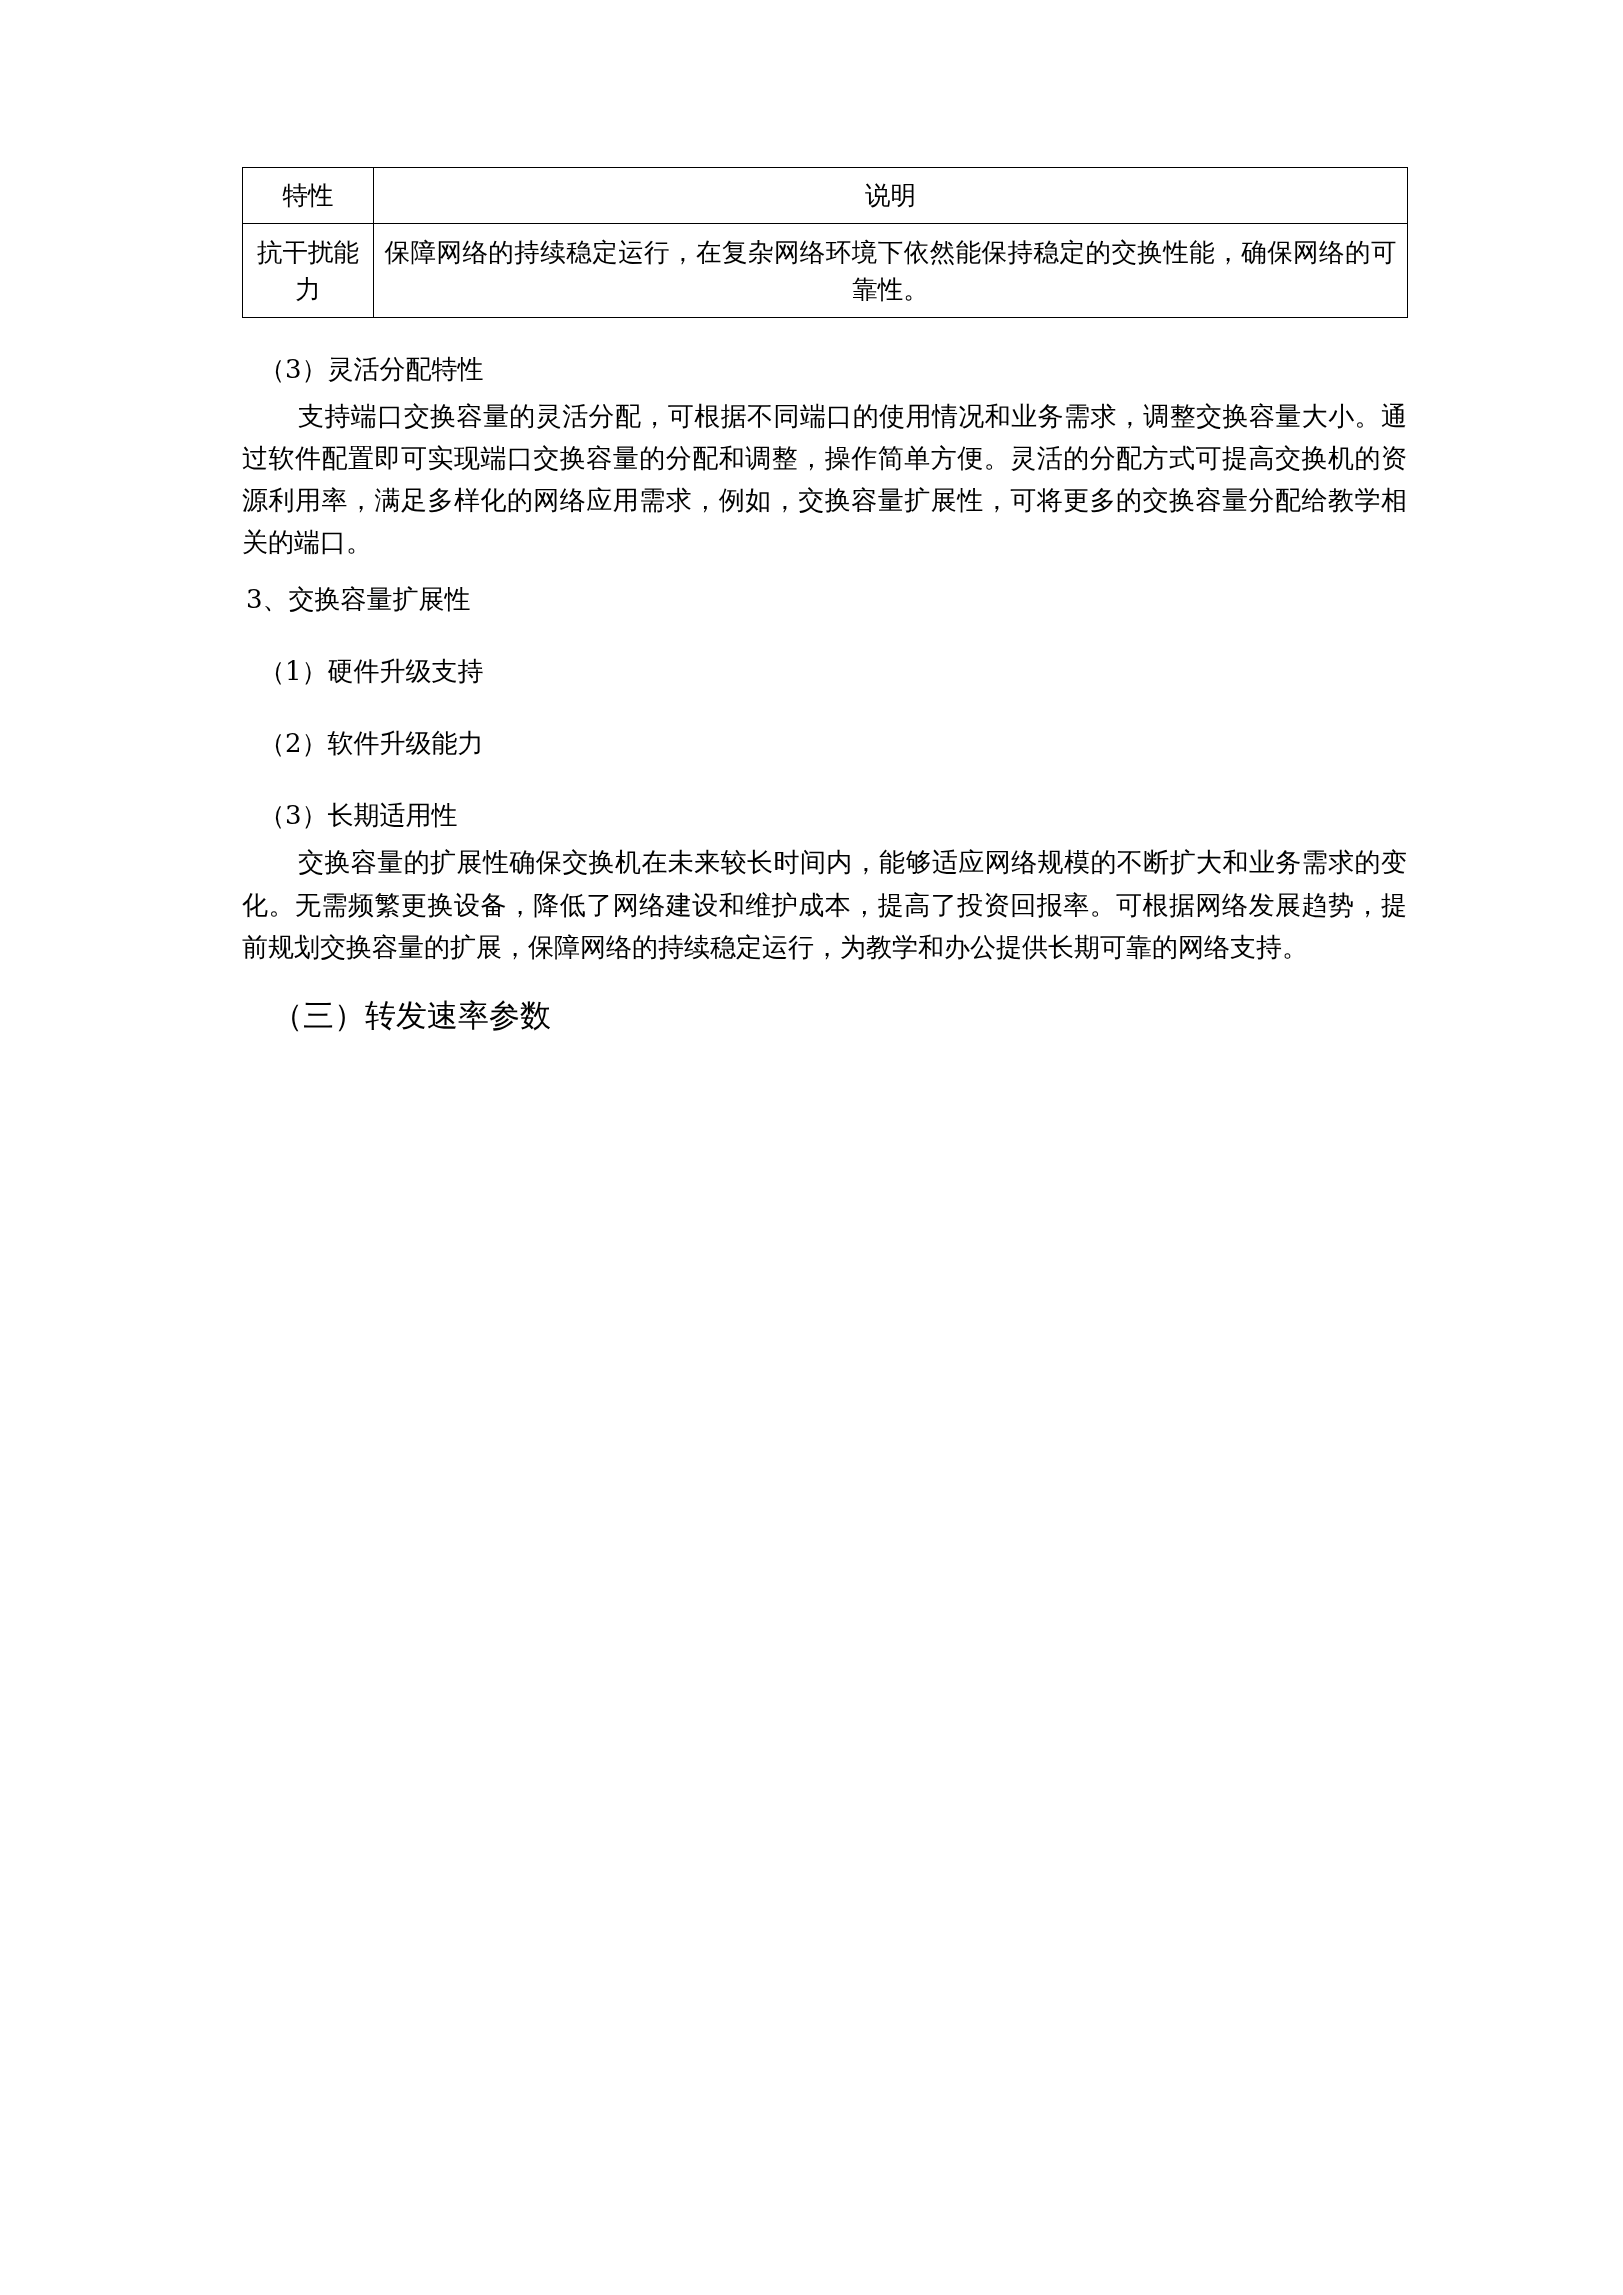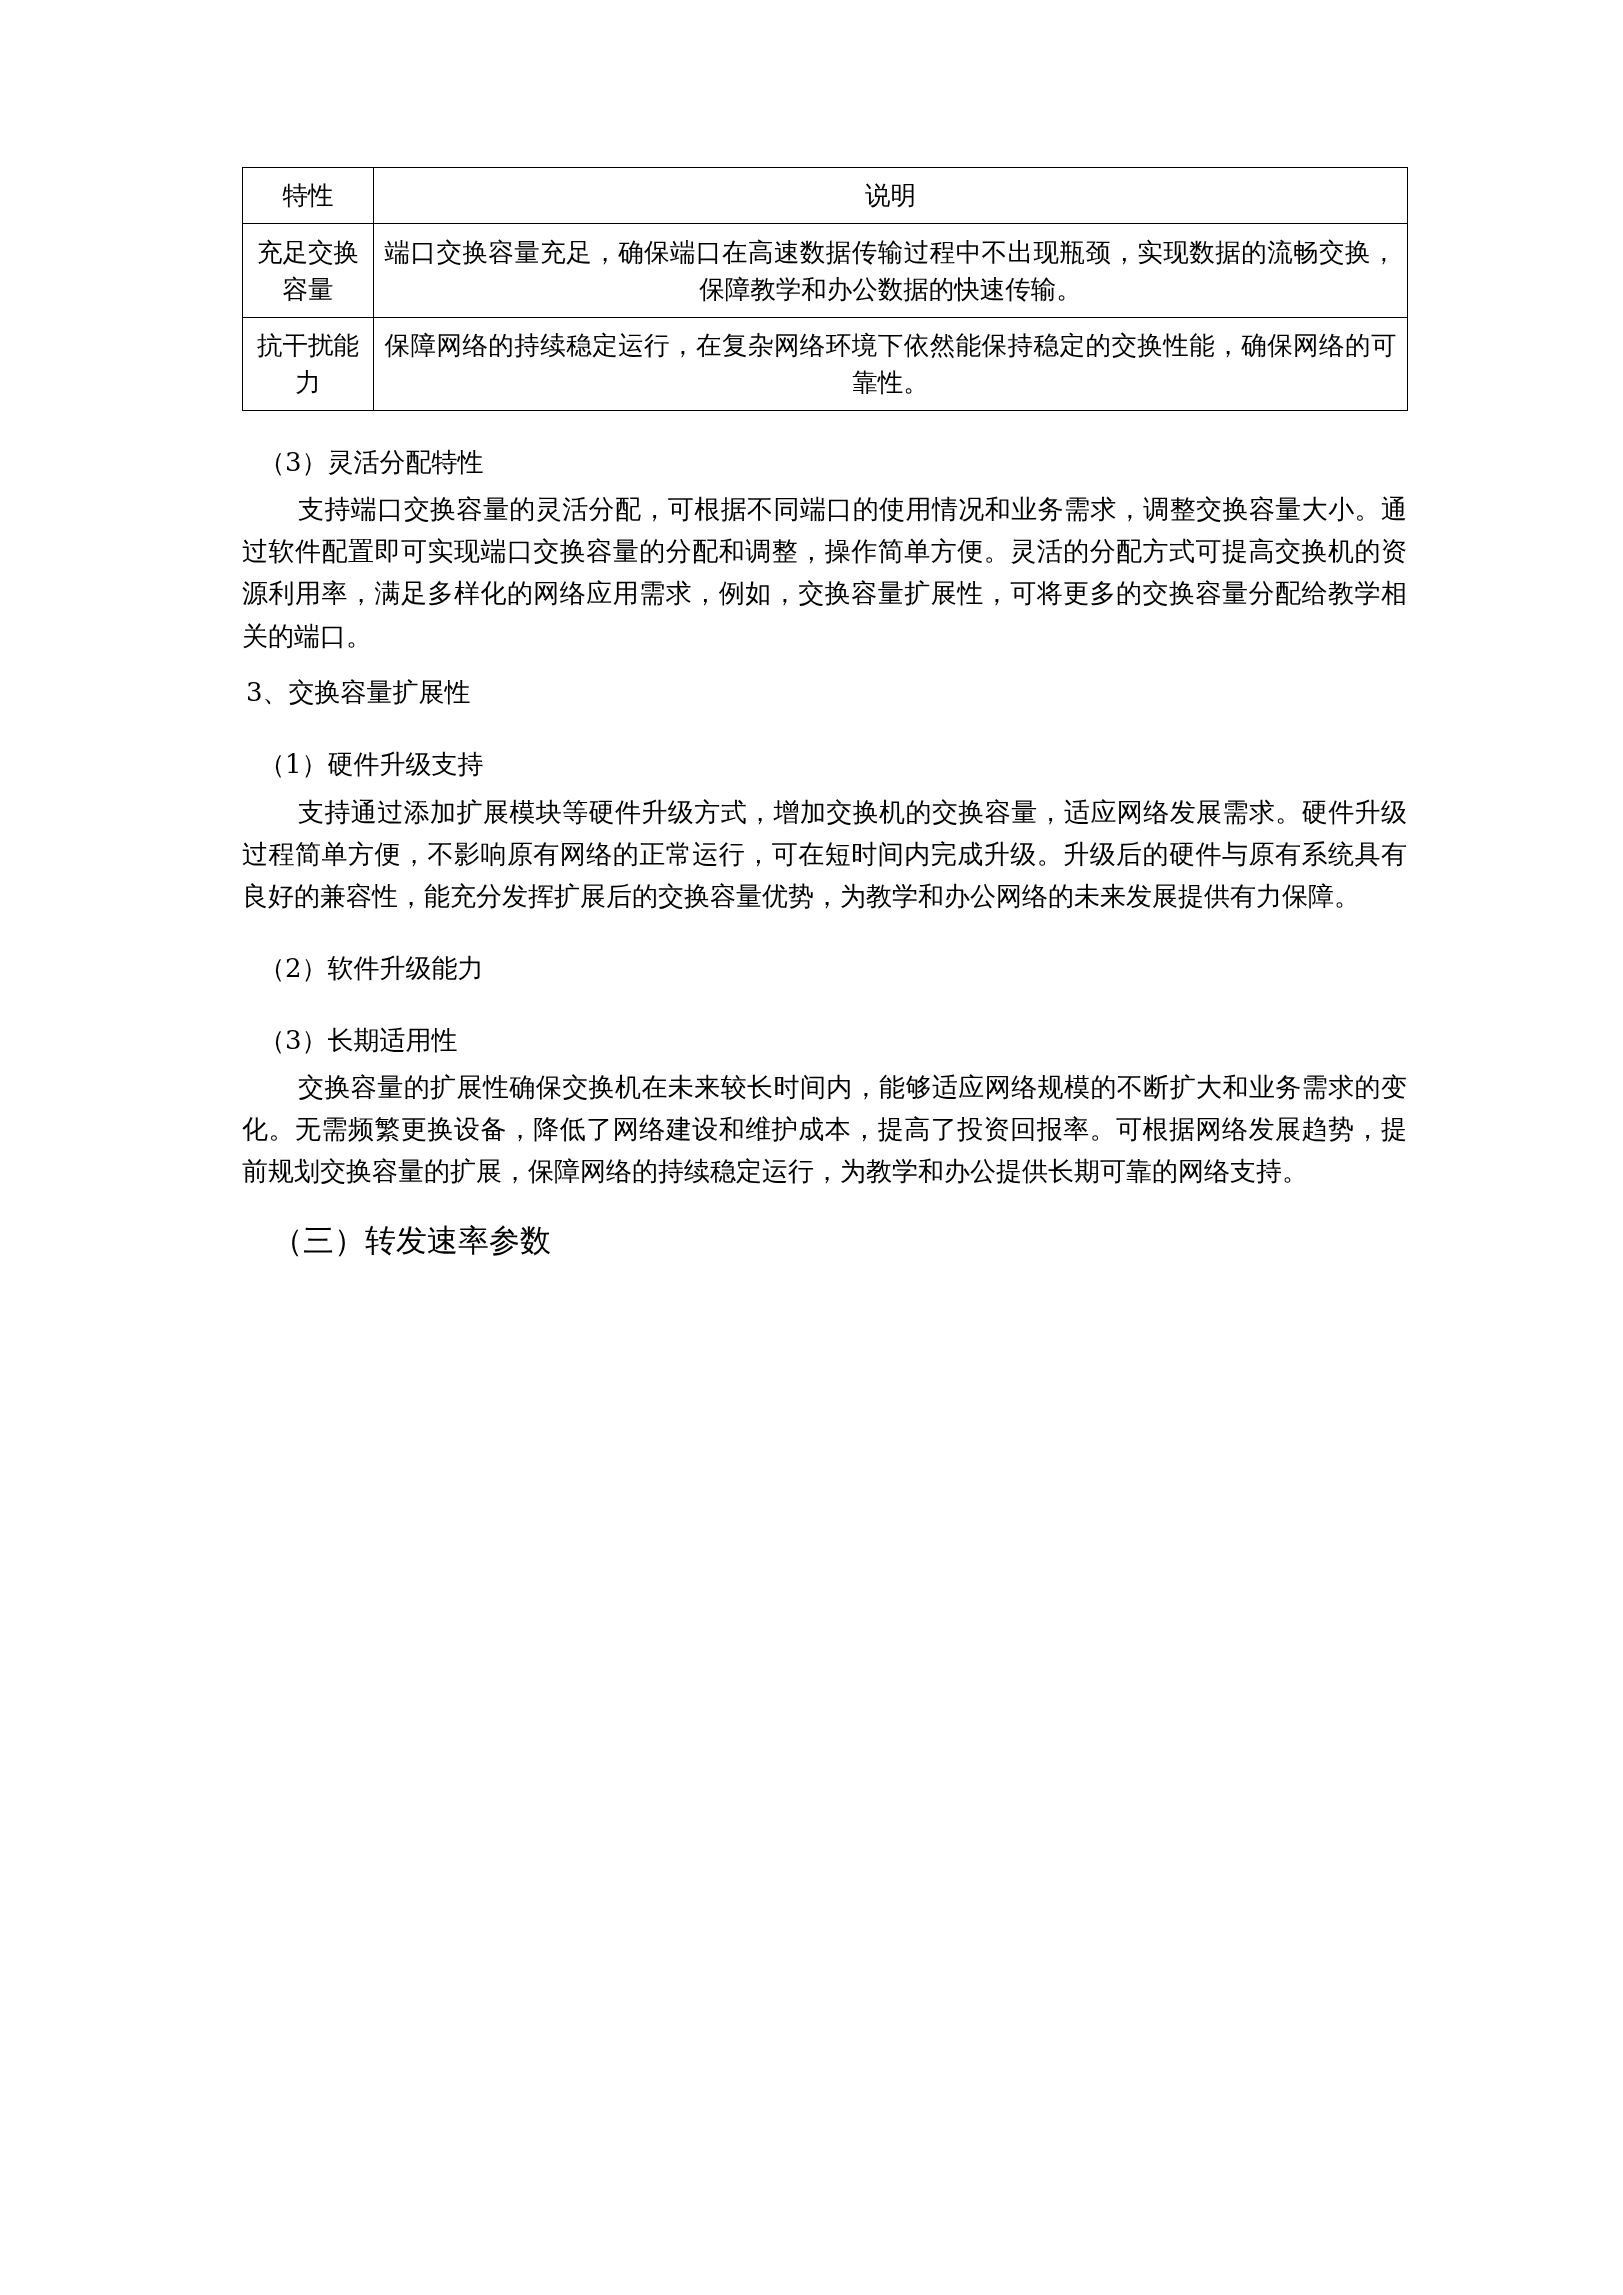--- a/index.html
+++ b/index.html
@@ -89,37 +89,32 @@
         <col class="c2">
       </colgroup>
     <thead>
       <tr>
         <th>特性</th>
         <th>说明</th>
       </tr>
     </thead>
     <tbody>
       <tr>
-        <td class="feat">充足交换容量</td>
-        <td class="desc">端口交换容量充足，确保端口在高速数据传输过程中不出现瓶颈，实现数据的流畅交换，保障教学和办公数据的快速传输。</td>
-      </tr>
-      <tr>
         <td class="feat">抗干扰能力</td>
         <td class="desc">保障网络的持续稳定运行，在复杂网络环境下依然能保持稳定的交换性能，确保网络的可靠性。</td>
       </tr>
     </tbody>
   </table>
 
   <p class="heading-line">（3）灵活分配特性</p>
   <p class="body-par">支持端口交换容量的灵活分配，可根据不同端口的使用情况和业务需求，调整交换容量大小。通过软件配置即可实现端口交换容量的分配和调整，操作简单方便。灵活的分配方式可提高交换机的资源利用率，满足多样化的网络应用需求，例如，交换容量扩展性，可将更多的交换容量分配给教学相关的端口。</p>
 
   <p class="num-heading">3、交换容量扩展性</p>
 
   <p class="heading-line">（1）硬件升级支持</p>
-  <p class="body-par">支持通过添加扩展模块等硬件升级方式，增加交换机的交换容量，适应网络发展需求。硬件升级过程简单方便，不影响原有网络的正常运行，可在短时间内完成升级。升级后的硬件与原有系统具有良好的兼容性，能充分发挥扩展后的交换容量优势，为教学和办公网络的未来发展提供有力保障。</p>
 
   <p class="heading-line">（2）软件升级能力</p>
 
   <p class="heading-line">（3）长期适用性</p>
   <p class="body-par">交换容量的扩展性确保交换机在未来较长时间内，能够适应网络规模的不断扩大和业务需求的变化。无需频繁更换设备，降低了网络建设和维护成本，提高了投资回报率。可根据网络发展趋势，提前规划交换容量的扩展，保障网络的持续稳定运行，为教学和办公提供长期可靠的网络支持。</p>
 
   <p class="section-title">（三）转发速率参数</p>
 
 </div>
 

